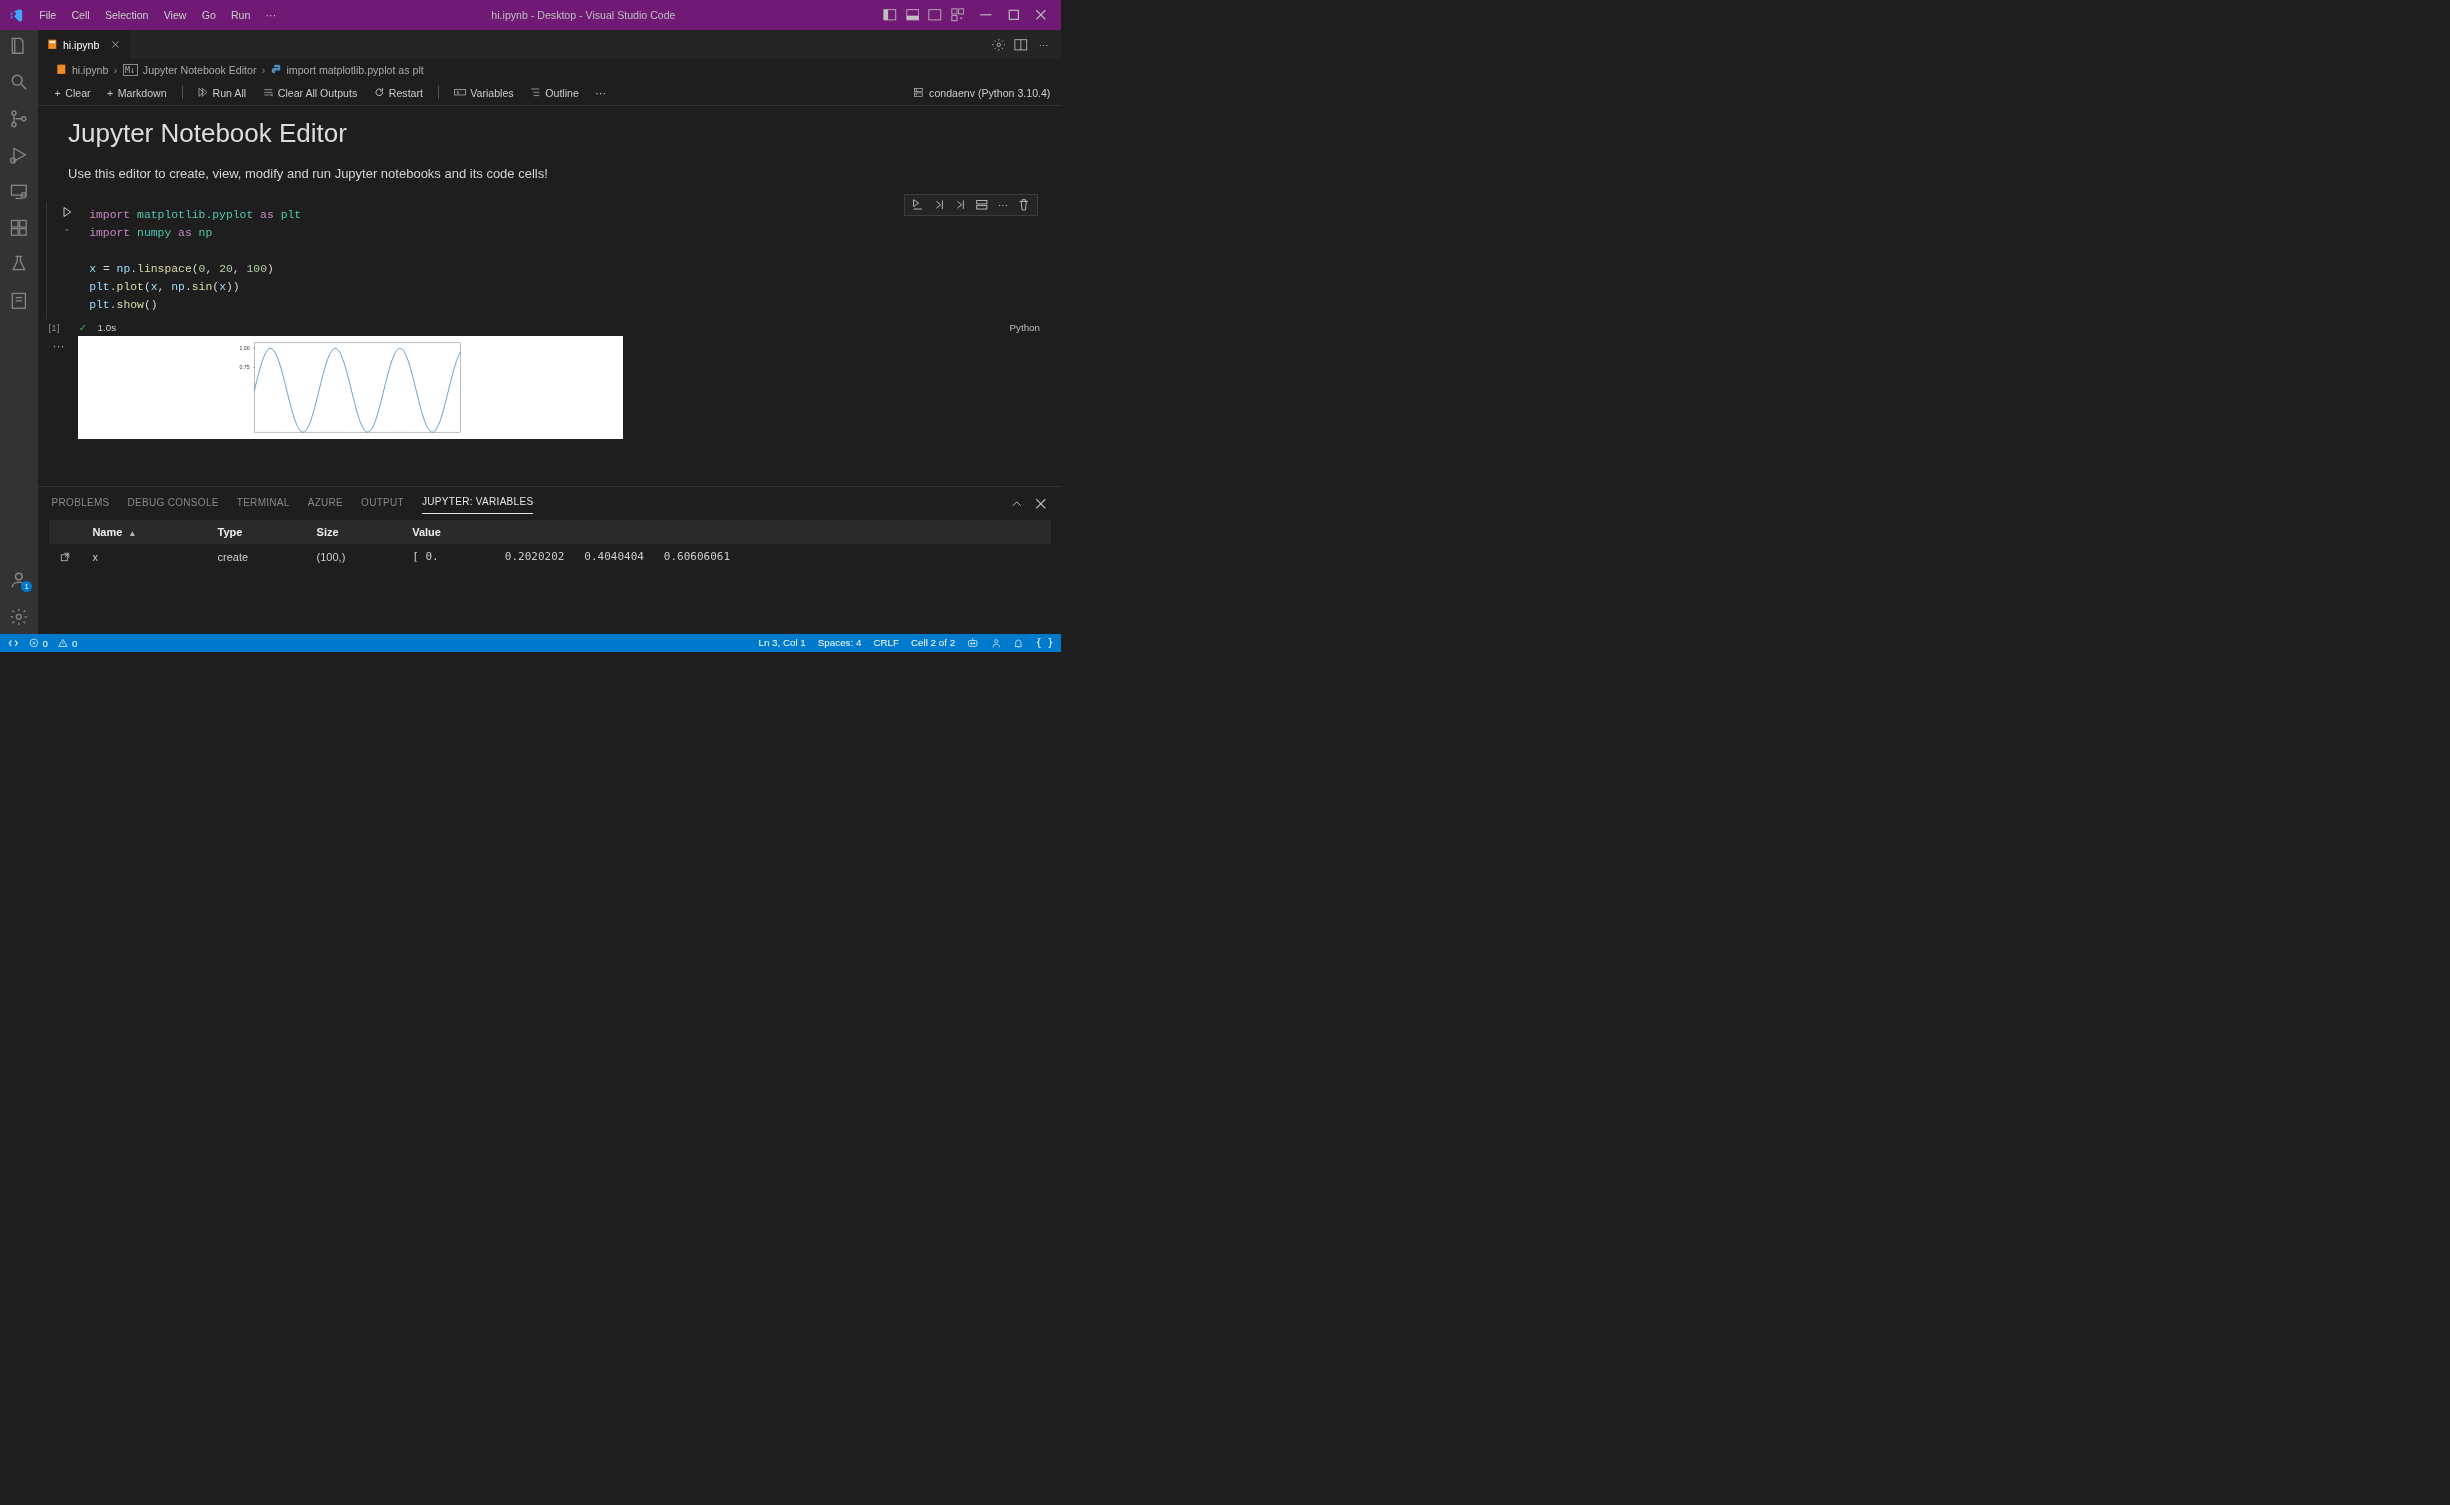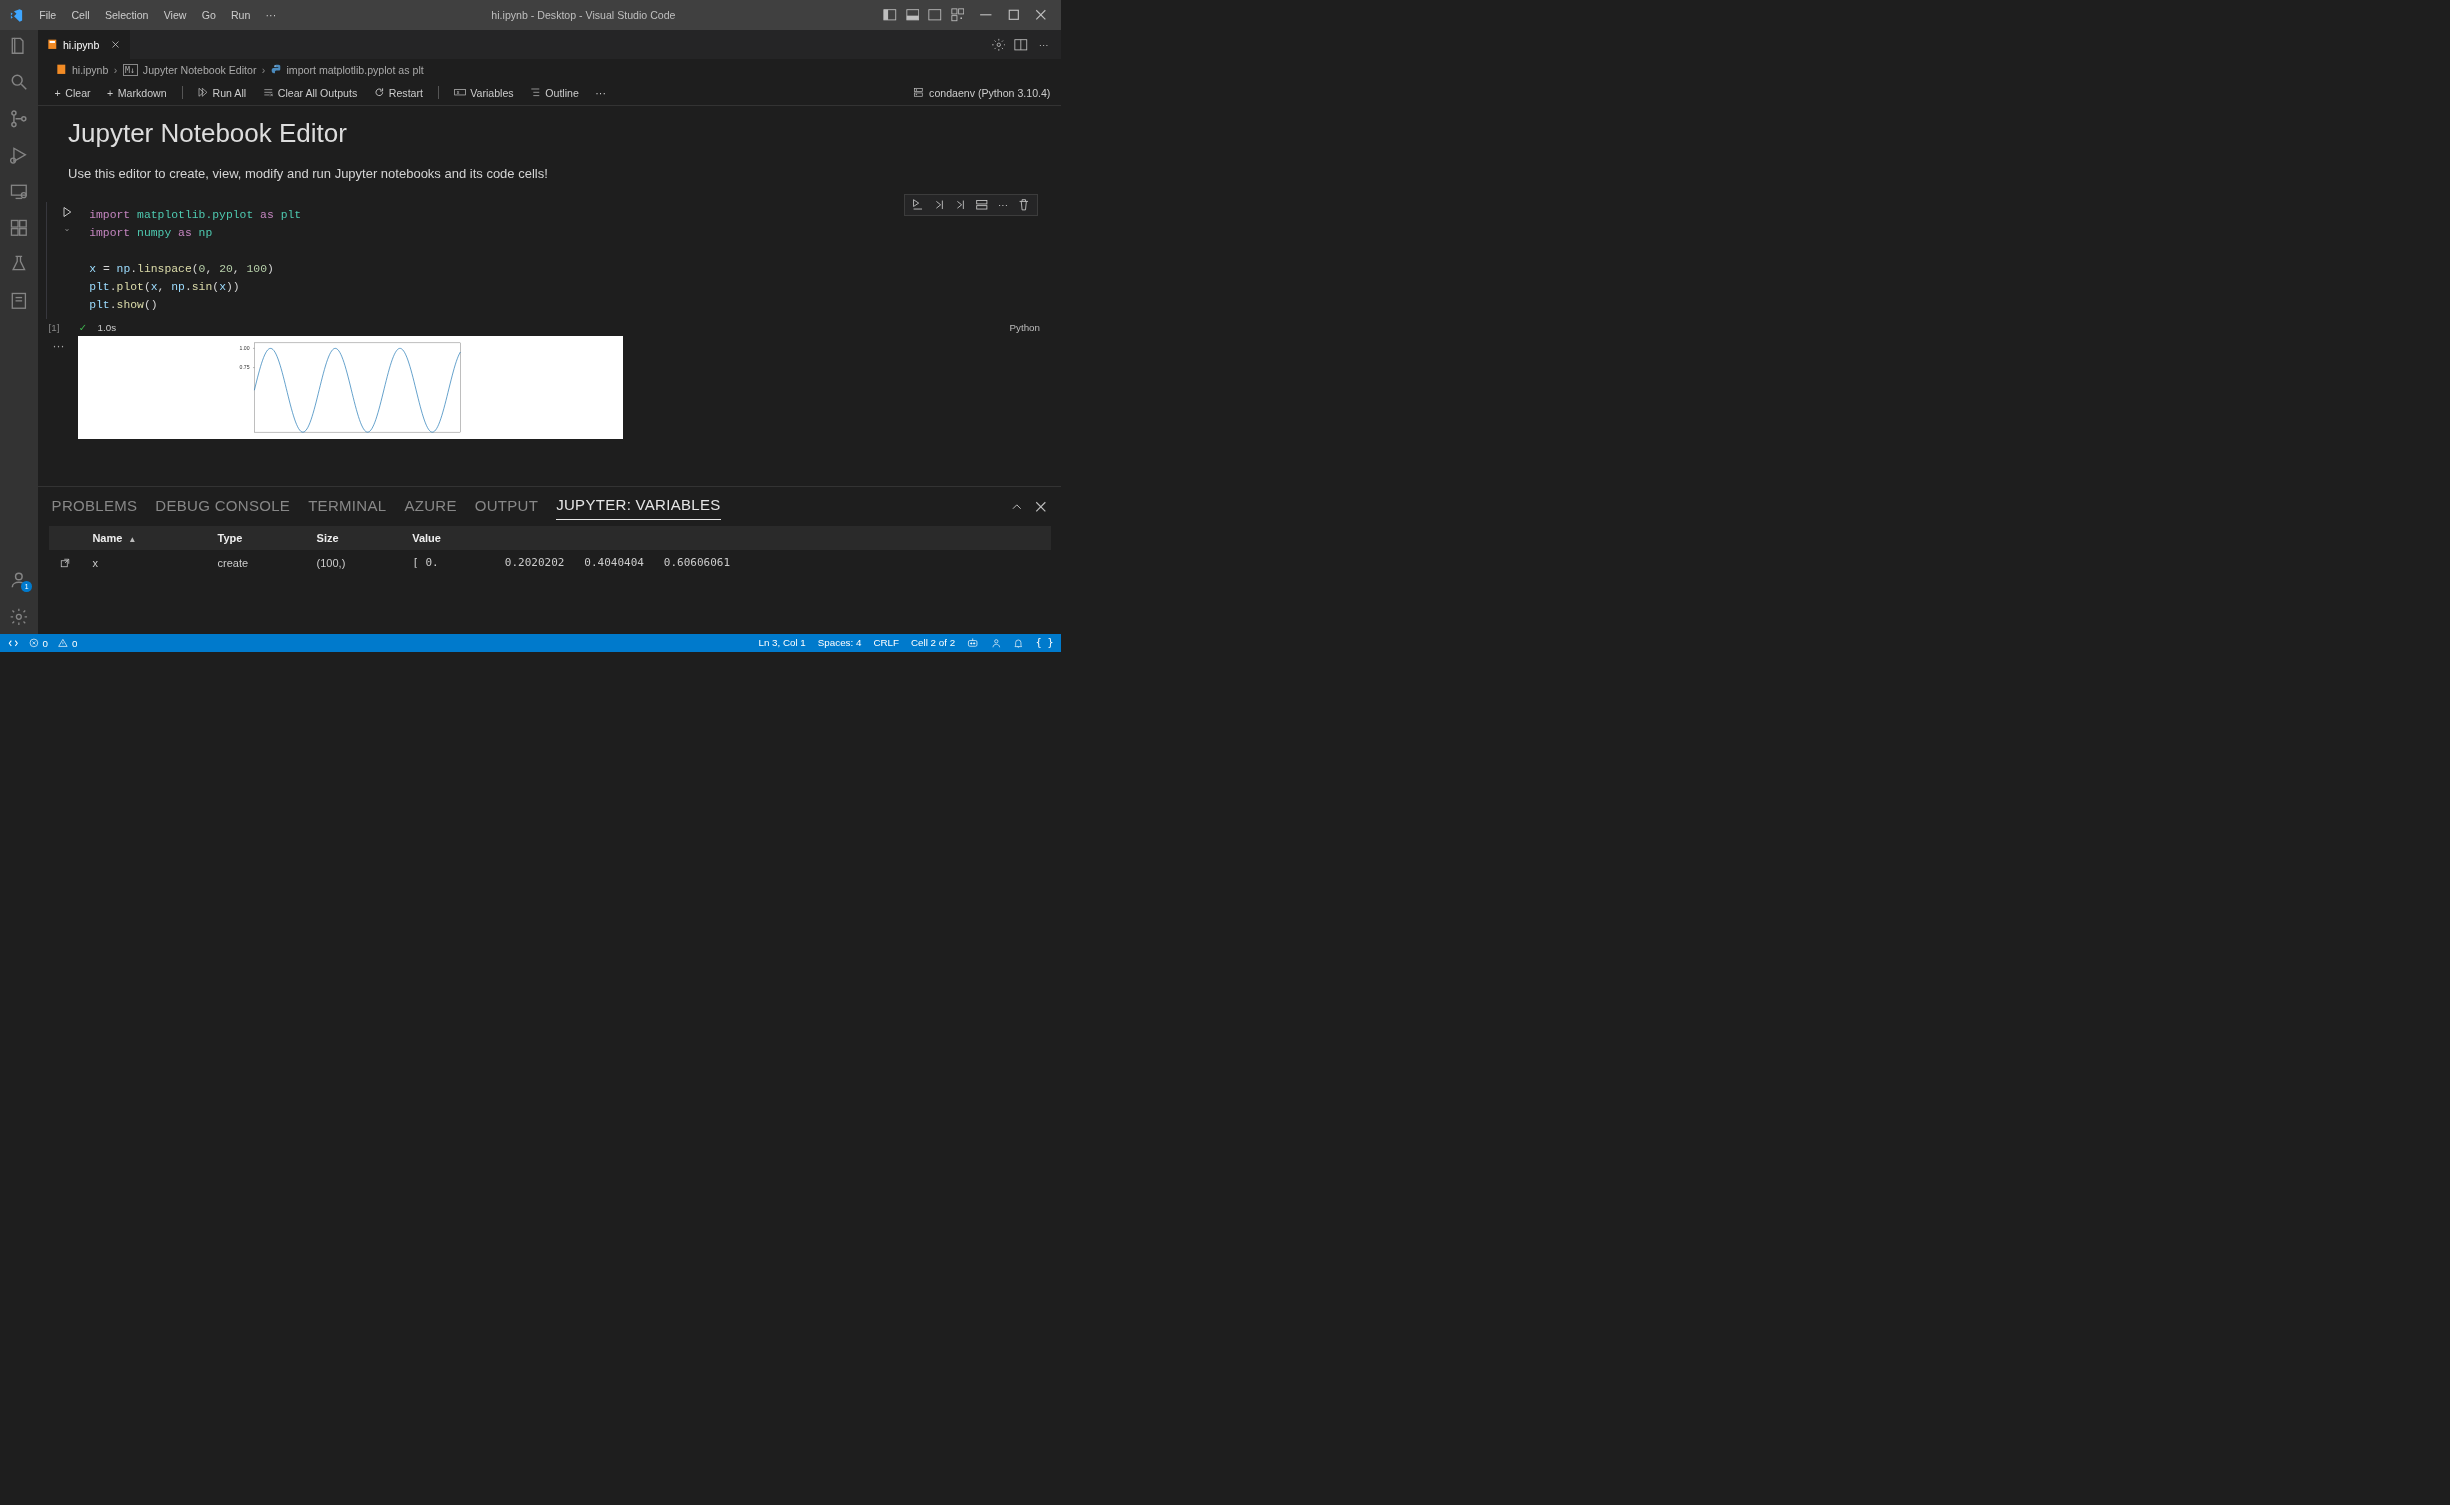--- a/index.html
+++ b/index.html
@@ -9,21 +9,21 @@
   color: #cccccc;
   width: 1061px;
   height: 652px;
   overflow: hidden;
   display: flex;
   flex-direction: column;
   font-size: 9.8px;
 }
 .titlebar {
   height: 30px;
-  background: #404040;
+  background: #701a75;
   display: flex;
   align-items: center;
   padding: 0 6px;
   -webkit-app-region: drag;
 }
 .titlebar .vscode-icon {
   width: 15px; height: 15px;
   margin: 0 7.6px 0 3px;
 }
 .menu-item {
@@ -210,21 +210,21 @@
   height: 148px;
   border-top: 0.8px solid #333;
   background: #1e1e1e;
   display: flex;
   flex-direction: column;
 }
 .panel-tabs {
   display: flex;
   gap: 18px;
   padding: 6px 13.6px 0 13.6px;
-  font-size: 15px;
+  font-size: 10px;
   letter-spacing: 0.3px;
   align-items:center;
 }
 .panel-tab { color: #888; padding: 3px 0 6px 0; }
 .panel-tab.active { color: #e6e6e6; border-bottom: 0.8px solid #e6e6e6; }
 .panel-actions { margin-left: auto; display:flex; gap:10.6px; color:#bbb; }
 
 .vars-table {
   margin: 6px 10.6px;
   border-collapse: collapse;

